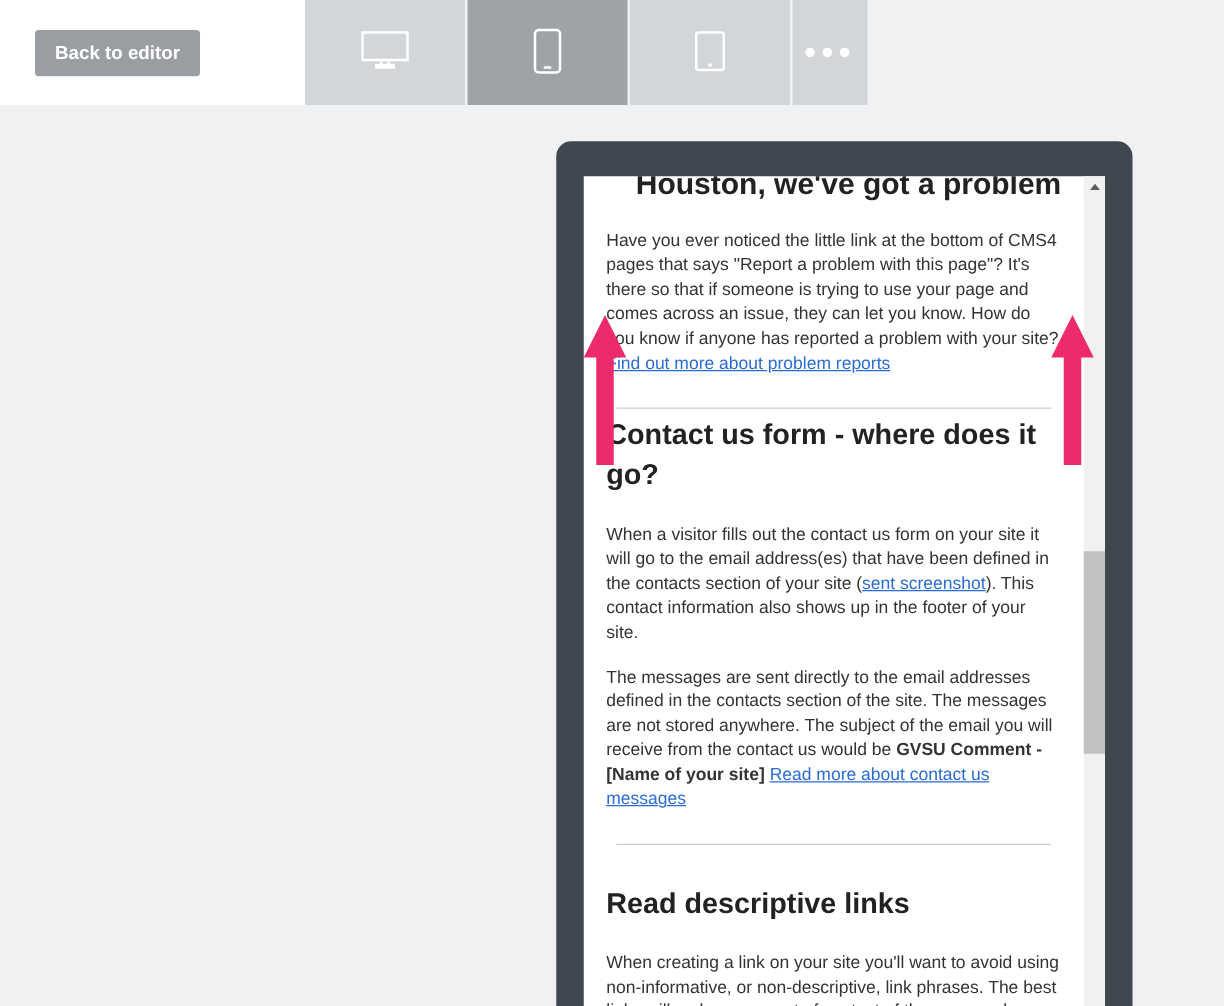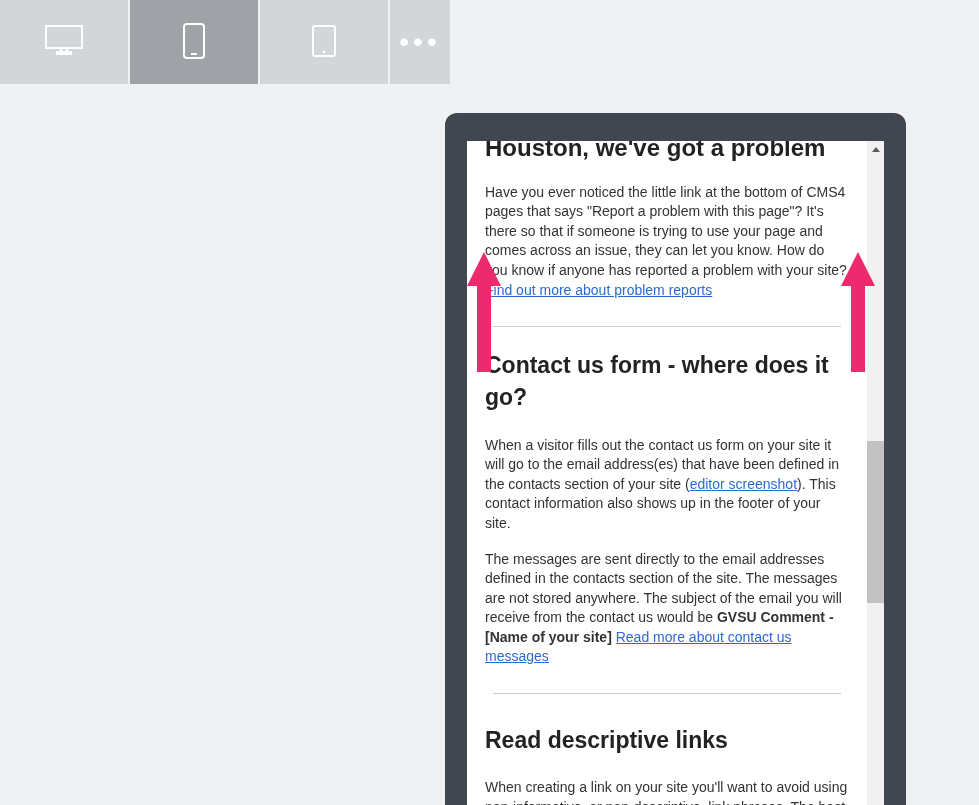--- a/index.html
+++ b/index.html
@@ -79,28 +79,29 @@
     line-height: 1.4;
     color: #333;
   }
   .heading-cut {
     font-size: 24px;
     font-weight: 700;
     color: #222;
     margin-top: -10px;
     margin-bottom: 18px;
     white-space: nowrap;
+    text-align: right;
   }
   .section-h {
     font-size: 23px;
     font-weight: 700;
     color: #222;
     margin: 30px 0 22px 0;
   }
-  .section-h.first { margin-top: 22px; }
+  .section-h.first { margin-top: 4px; }
   p.body { margin-bottom: 16px; }
   a.link { color: #2a6bd0; text-decoration: underline; }
   strong { font-weight: 700; }
   hr.divider {
     border: none;
     border-top: 1px solid #ccc;
     margin: 26px 8px 0 8px;
   }
   .scroll-track {
     position: absolute;
@@ -141,20 +142,23 @@
   .arrow {
     position: absolute;
     pointer-events: none;
   }
   .arrow svg { display:block; }
 </style>
 </head>
 <body>
 
 <div class="toolbar">
+  <div class="toolbar-left">
+    <button class="back-btn">Back to editor</button>
+  </div>
   <button class="device-btn gap">
     <span>
       <svg width="40" height="34" viewBox="0 0 40 34">
           <path d="M2 2h36v22H2z M13 28h14v2H13z M17 24h6v4h-6z" fill="none" stroke="#ffffff" stroke-width="2"></path>
         </svg>
     </span>
   </button>
   <button class="device-btn active gap">
     <span>
       <svg width="24" height="38" viewBox="0 0 24 38">
@@ -180,21 +184,21 @@
   <div class="preview-inner">
     <div class="content-wrap">
       <div class="content">
         <h2 class="heading-cut">Houston, we've got a problem</h2>
         <p class="body">
           <span>Have you ever noticed the little link at the bottom of CMS4 pages that says "Report a problem with this page"? It's there so that if someone is trying to use your page and comes across an issue, they can let you know. How do you know if anyone has reported a problem with your site? </span><a href="#" class="link">Find out more about problem reports</a>
         </p>
         <hr class="divider">
         <h2 class="section-h first">Contact us form - where does it go?</h2>
         <p class="body">
-          <span>When a visitor fills out the contact us form on your site it will go to the email address(es) that have been defined in the contacts section of your site (</span><a href="#" class="link">editor screenshot</a><span>). This contact information also shows up in the footer of your site.</span>
+          <span>When a visitor fills out the contact us form on your site it will go to the email address(es) that have been defined in the contacts section of your site (</span><a href="#" class="link">sent screenshot</a><span>). This contact information also shows up in the footer of your site.</span>
         </p>
         <p class="body">
           <span>The messages are sent directly to the email addresses defined in the contacts section of the site. The messages are not stored anywhere. The subject of the email you will receive from the contact us would be </span><strong>GVSU Comment - [Name of your site]</strong><span> </span><a href="#" class="link">Read more about contact us messages</a>
         </p>
         <hr class="divider">
         <h2 class="section-h">Read descriptive links</h2>
         <p class="body">When creating a link on your site you'll want to avoid using non-informative, or non-descriptive, link phrases. The best links will make sense out of context of the paragraph or page. Phrases such as; "click here", "read more", and "info" can be</p>
       </div>
     </div>
     <div class="scroll-track">

